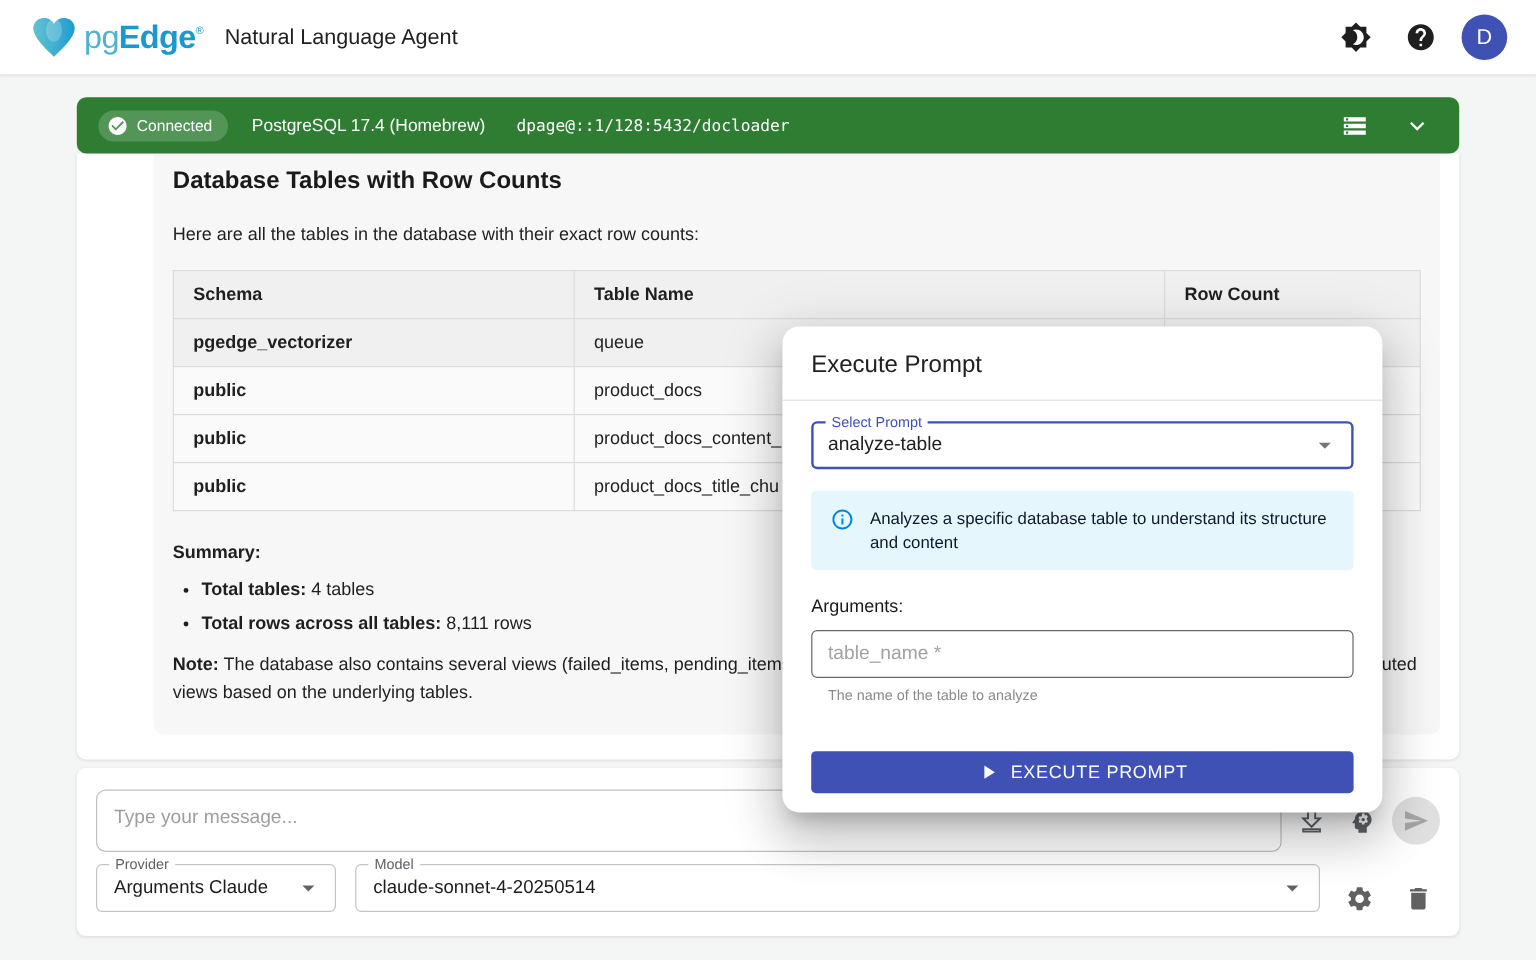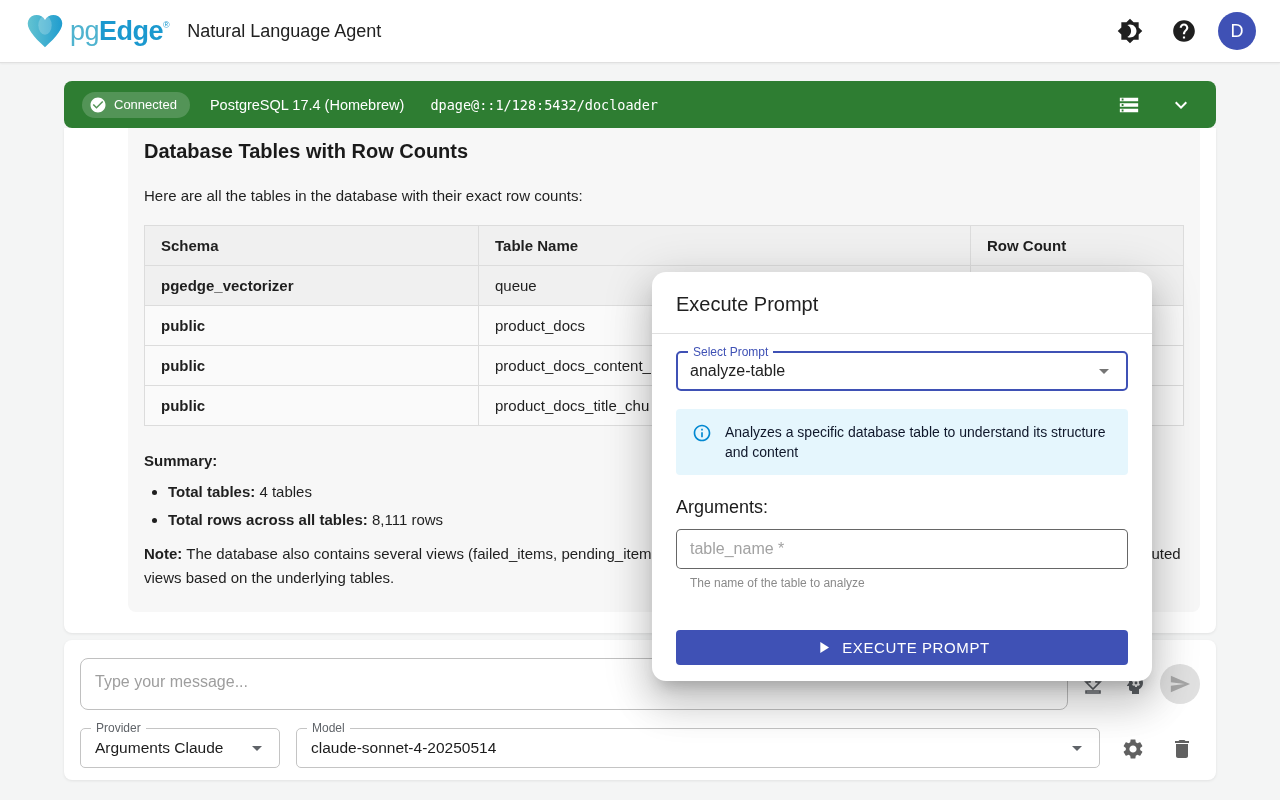--- a/index.html
+++ b/index.html
@@ -88,21 +88,21 @@
   }
   .msg-input::placeholder { color:#9e9e9e; }
   .composer .tool-icon { position:absolute; top:28px; width:34px; height:34px; }
   .tool-icon svg { fill:#5f6368; }
   .send-btn {
     position:absolute; left:1096px; top:24px; width:40px; height:40px; border-radius:50%;
     background:#e0e0e0; border:none; display:flex; align-items:center; justify-content:center;
   }
   .send-btn svg { fill:#a6a6a6; }
   .select-box {
-    position:absolute; top:88px; height:40px; border:1px solid #c4c4c4; border-radius:5px;
+    position:absolute; top:80px; height:40px; border:1px solid #c4c4c4; border-radius:5px;
     background:#fff; display:flex; align-items:center; padding:0 10px 0 14px; cursor:pointer;
   }
   .select-box .value { font-size:15.5px; color:#1c1c1c; white-space:nowrap; overflow:hidden; }
   .select-box .arrow { margin-left:auto; }
   .select-box .arrow svg { fill:#5f6368; }
   .float-label {
     position:absolute; top:-8px; left:10px; background:#fff; padding:0 5px;
     font-size:12px; color:#5f6368; line-height:15px;
   }
   .provider-box { left:16px; width:200px; }
@@ -126,21 +126,21 @@
   .prompt-select .float-label { color:#3f51b5; left:10px; }
   .prompt-select .value { font-size:16px; color:#212121; }
   .prompt-select .arrow { margin-left:auto; }
   .prompt-select .arrow svg { fill:#757575; }
   .info-alert {
     margin-top:18px; background:#e5f6fd; border-radius:4px; padding:13px 16px;
     display:flex; gap:13px; align-items:flex-start;
   }
   .info-alert svg { fill:#0288d1; flex:none; margin-top:1px; }
   .info-alert .alert-text { font-size:14px; color:#0f172a; line-height:20px; max-width:396px; }
-  .args-label { font-size:18px; color:#1a1a1a; margin-top:22px; }
+  .args-label { font-size:15px; color:#1a1a1a; margin-top:22px; }
   .arg-input {
     margin-top:11px; width:100%; height:40px; border:1px solid rgba(0,0,0,.6); border-radius:5px;
     padding:0 13px; font-size:16px; font-family:"Liberation Sans", sans-serif; color:#1f1f1f;
   }
   .arg-input::placeholder { color:#a2a2a2; }
   .arg-helper { font-size:12px; color:#8a8a8a; margin:7px 0 0 14px; }
   .exec-btn {
     margin-top:40px; width:100%; height:35px; background:#3f51b5; border:none; border-radius:4px;
     color:#ffffff; font-size:15px; letter-spacing:.6px; display:flex; align-items:center;
     justify-content:center; gap:9px; cursor:pointer; font-family:"Liberation Sans", sans-serif;

